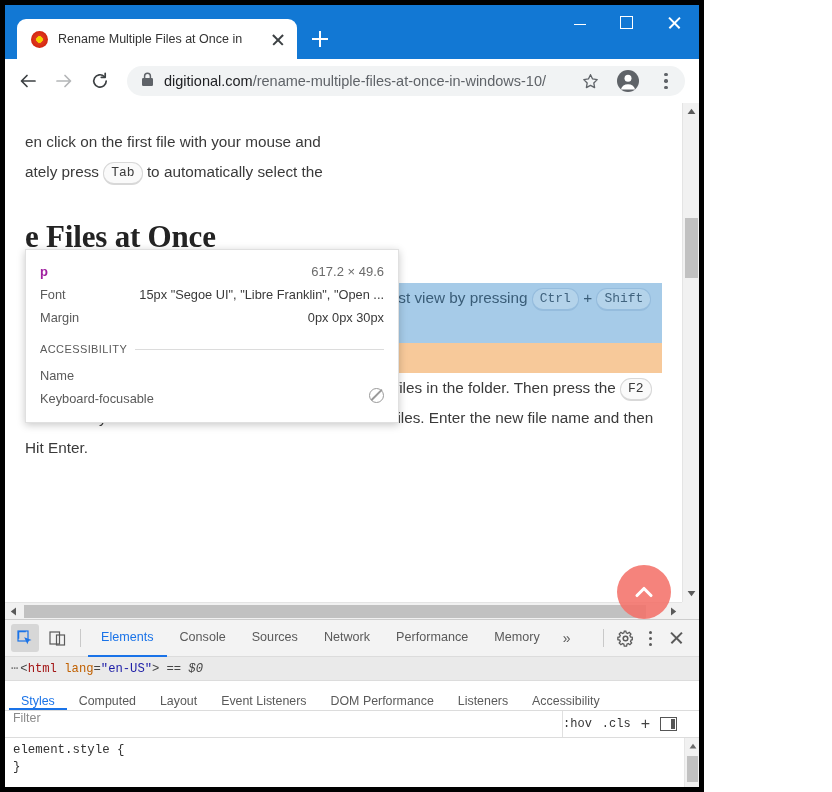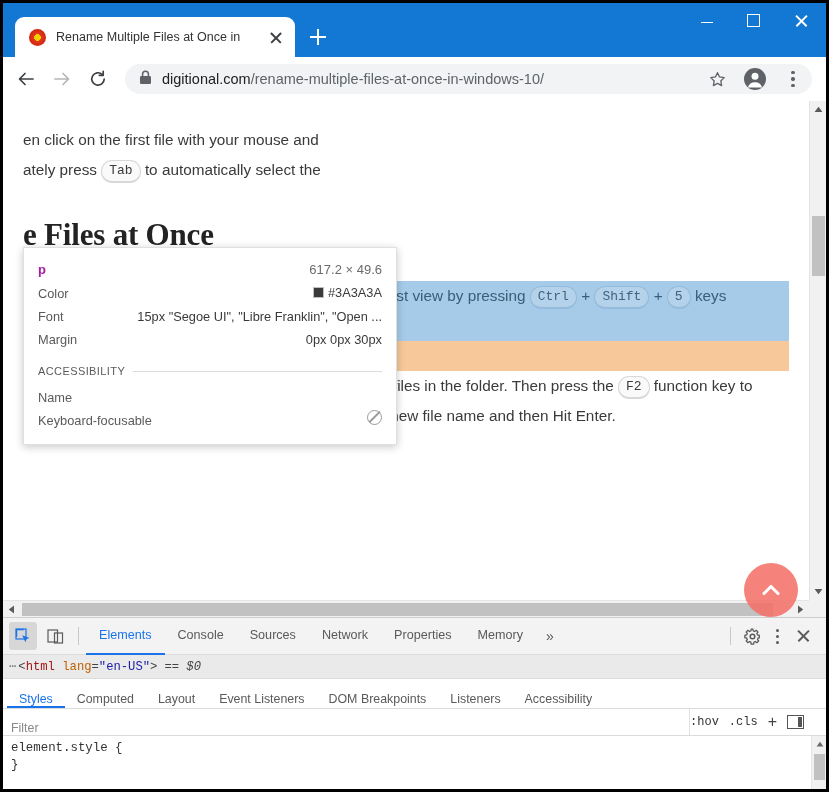--- a/index.html
+++ b/index.html
@@ -6,23 +6,23 @@
   html, body {
     width: 832px; height: 792px;
     font-family: "Liberation Sans", sans-serif;
     overflow: hidden;
     background: #ffffff;
   }
 
   
   .window {
     position: relative;
-    width: 829px; height: 792px;
+    width: 704px; height: 792px;
     background: #0b7ad1;
-    border: 3px solid #000000;
+    border: 5px solid #000000;
     overflow: hidden;
   }
 
   
   .titlebar {
     position: relative;
     height: 54px;
     background: #1278d4;
     display: flex;
     align-items: flex-end;
@@ -463,21 +463,21 @@
     border-bottom: 2px solid transparent;
     white-space: nowrap;
   }
   .dt-subtab.selected {
     color: #1a73e8;
     border-bottom-color: #1a73e8;
   }
 
   .dt-filterbar {
     display: flex;
-    align-items: flex-end;
+    align-items: flex-start;
     height: 27px;
     border-bottom: 1px solid #dcdcdc;
     background: #ffffff;
     padding-left: 8px;
   }
   .dt-filter-input {
     flex: 1 1 auto;
     border: none;
     outline: none;
     font-family: "Liberation Sans", sans-serif;
@@ -640,27 +640,20 @@
           <path d="M7 17.5L14 10.5L21 17.5" stroke="#ffffff" stroke-width="3.1" fill="none" stroke-linecap="round" stroke-linejoin="round"></path>
         </svg>
     </div>
 
     <div class="inspect-tip">
       <div class="tip-row">
         <span class="tip-tag">p</span>
         <span class="tip-dim">617.2 × 49.6</span>
       </div>
 
-      <div class="tip-row">
-        <span class="tip-label">Color</span>
-        <span class="tip-value">
-          <span class="swatch"></span>
-          <span>#3A3A3A</span>
-        </span>
-      </div>
 
       <div class="tip-row tip-font-row">
         <span class="tip-label">Font</span>
         <span class="tip-value">15px "Segoe UI", "Libre Franklin", "Open ...</span>
       </div>
 
       <div class="tip-row">
         <span class="tip-label">Margin</span>
         <span class="tip-value">0px 0px 30px</span>
       </div>
@@ -727,21 +720,21 @@
           <rect x="7.5" y="5" width="8" height="10" fill="none" stroke="#5a5a5a" stroke-width="1.2"></rect>
         </svg>
       </div>
       <div class="dt-divider"></div>
 
       <div class="dt-tabs">
         <div class="dt-tab selected">Elements</div>
         <div class="dt-tab">Console</div>
         <div class="dt-tab">Sources</div>
         <div class="dt-tab">Network</div>
-        <div class="dt-tab">Properties</div>
+        <div class="dt-tab">Performance</div>
         <div class="dt-tab">Memory</div>
         <div class="dt-more">»</div>
       </div>
 
       <div class="dt-right">
         <div class="dt-divider"></div>
         <div class="gear">
           <svg width="17" height="17" viewBox="0 0 20 20">
             <path d="M10 6.4a3.6 3.6 0 1 0 0 7.2 3.6 3.6 0 0 0 0-7.2zm0 5.4a1.8 1.8 0 1 1 0-3.6 1.8 1.8 0 0 1 0 3.6z" fill="#5a5a5a"></path>
             <path d="M18 11.4v-2.8l-2.2-.4a6.2 6.2 0 0 0-.7-1.7l1.3-1.8-2-2-1.8 1.3a6.2 6.2 0 0 0-1.7-.7L10.4 1.2H8.6l-.5 2.1a6.2 6.2 0 0 0-1.7.7L4.6 2.7l-2 2 1.3 1.8a6.2 6.2 0 0 0-.7 1.7L1 8.6v2.8l2.2.4c.17.6.4 1.17.7 1.7l-1.3 1.8 2 2 1.8-1.3c.53.3 1.1.53 1.7.7l.4 2.2h2.8l.4-2.2c.6-.17 1.17-.4 1.7-.7l1.8 1.3 2-2-1.3-1.8c.3-.53.53-1.1.7-1.7z" fill="none" stroke="#5a5a5a" stroke-width="1.5"></path>
@@ -758,21 +751,21 @@
 
     <div class="dom-strip">
       <span class="dots">⋯</span><span class="punc">&lt;</span><span class="tagname">html</span>&nbsp;<span class="attrname">lang</span><span class="punc">=</span><span class="attrval">"en-US"</span><span class="punc">&gt;</span><span class="sel">== $0</span>
     </div>
 
     <div class="dt-subtabs">
       <div class="dt-subtab selected">Styles</div>
       <div class="dt-subtab">Computed</div>
       <div class="dt-subtab">Layout</div>
       <div class="dt-subtab">Event Listeners</div>
-      <div class="dt-subtab">DOM Breakpoints</div>
+      <div class="dt-subtab">DOM Performance</div>
       <div class="dt-subtab">Listeners</div>
       <div class="dt-subtab">Accessibility</div>
     </div>
 
     <div class="dt-filterbar">
       <input class="dt-filter-input" type="text" placeholder="Filter" style="">
       <div class="filter-right">
         <span class="pseudo">:hov</span>
         <span class="pseudo">.cls</span>
         <span class="plus-btn">+</span>

